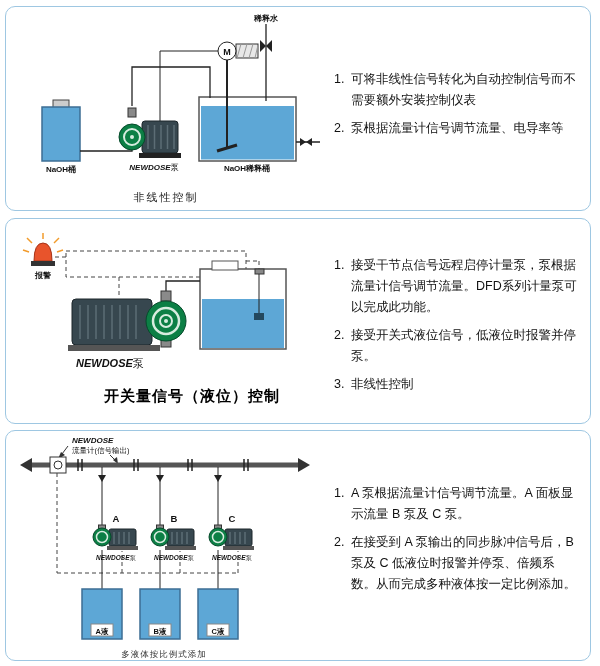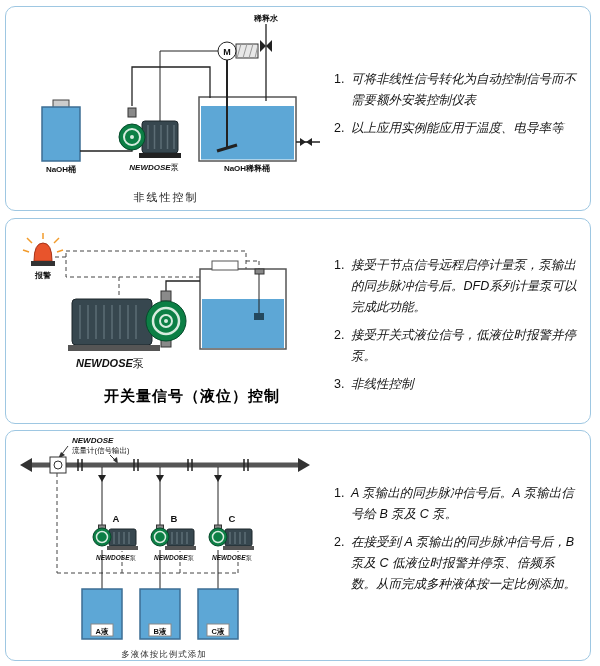--- a/index.html
+++ b/index.html
@@ -14,21 +14,21 @@
   #panel1{top:6px;height:205px;}
   #panel2{top:218px;height:206px;}
   #panel3{top:430px;height:231px;}
   .diagram{position:absolute;left:8px;top:2px;}
   .notes{position:absolute;left:328px;right:12px;}
   #panel1 .notes{top:62px;}
   #panel2 .notes{top:36px;}
   #panel3 .notes{top:52px;}
   .note{display:flex;margin-bottom:7px;font-size:12.5px;line-height:21px;color:#111;}
   .note .num{flex:0 0 17px;}
-  .note .txt{flex:1;font-style:italic;}
+  .note .txt{flex:1;}
   svg text{font-family:"Liberation Sans", sans-serif;fill:#111;}
   .t8{font-size:8px;font-weight:bold;}
   .t8r{font-size:8px;}
   .t7{font-size:7.5px;}
   .brand{font-style:italic;font-weight:bold;}
   .letter{font-size:9.5px;font-weight:bold;}
   .cap1{font-size:11px;letter-spacing:2px;fill:#222;}
   .cap2{font-size:15px;font-weight:bold;font-family:"Liberation Serif", serif;letter-spacing:1px;fill:#000;}
   .cap3{font-size:8.5px;letter-spacing:1px;fill:#333;}
   .tline{stroke:#222;stroke-width:1.3;fill:none;}
@@ -96,21 +96,21 @@
     </g>
     <text x="152" y="192" text-anchor="middle" class="cap1">非线性控制</text>
   </svg>
   <div class="notes">
     <div class="note">
       <span class="num">1.</span>
       <span class="txt">可将非线性信号转化为自动控制信号而不需要额外安装控制仪表</span>
     </div>
     <div class="note">
       <span class="num">2.</span>
-      <span class="txt">以上应用实例能应用于温度、电导率等</span>
+      <span class="txt">泵根据流量计信号调节流量、电导率等</span>
     </div>
   </div>
 </div>
 
 <div class="panel" id="panel2">
   <svg class="diagram" width="318" height="192" viewBox="0 0 318 192">
 
     <g>
       <line x1="29" y1="18" x2="29" y2="12" stroke="#f29b2b" stroke-width="1.5"></line>
       <line x1="18" y1="22" x2="13" y2="17" stroke="#f29b2b" stroke-width="1.5"></line>
@@ -157,21 +157,21 @@
       <circle cx="152" cy="100" r="13" fill="none" stroke="#d7ecdf" stroke-width="2.5"></circle>
       <circle cx="152" cy="100" r="6" fill="none" stroke="#d7ecdf" stroke-width="2"></circle>
       <circle cx="152" cy="100" r="2" fill="#d7ecdf"></circle>
       <text x="62" y="146" style="font-size:11px"><tspan class="brand">NEWDOSE</tspan><tspan>泵</tspan></text>
     </g>
     <text x="178" y="180" text-anchor="middle" class="cap2">开关量信号（液位）控制</text>
   </svg>
   <div class="notes">
     <div class="note">
       <span class="num">1.</span>
-      <span class="txt">接受干节点信号远程启停计量泵，泵输出的同步脉冲信号后。DFD系列计量泵可以完成此功能。</span>
+      <span class="txt">接受干节点信号远程启停计量泵，泵根据流量计信号调节流量。DFD系列计量泵可以完成此功能。</span>
     </div>
     <div class="note">
       <span class="num">2.</span>
       <span class="txt">接受开关式液位信号，低液位时报警并停泵。</span>
     </div>
     <div class="note">
       <span class="num">3.</span>
       <span class="txt">非线性控制</span>
     </div>
   </div>
@@ -271,20 +271,20 @@
       <rect x="184" y="156" width="40" height="50" fill="#5da7d6" stroke="#3c6e94" stroke-width="1.5"></rect>
       <rect x="193" y="191" width="22" height="12" fill="#fff" stroke="#888"></rect>
       <text x="204" y="200.5" text-anchor="middle" class="t7" style="font-weight:bold">C液</text>
     </g>
 
     <text x="150" y="224" text-anchor="middle" class="cap3">多液体按比例式添加</text>
   </svg>
   <div class="notes">
     <div class="note">
       <span class="num">1.</span>
-      <span class="txt">A 泵输出的同步脉冲信号后。A 泵输出信号给 B 泵及 C 泵。</span>
+      <span class="txt">A 泵根据流量计信号调节流量。A 面板显示流量 B 泵及 C 泵。</span>
     </div>
     <div class="note">
       <span class="num">2.</span>
       <span class="txt">在接受到 A 泵输出的同步脉冲信号后，B 泵及 C 低液位时报警并停泵、倍频系数。从而完成多种液体按一定比例添加。</span>
     </div>
   </div>
 </div>
 
 </body></html>

